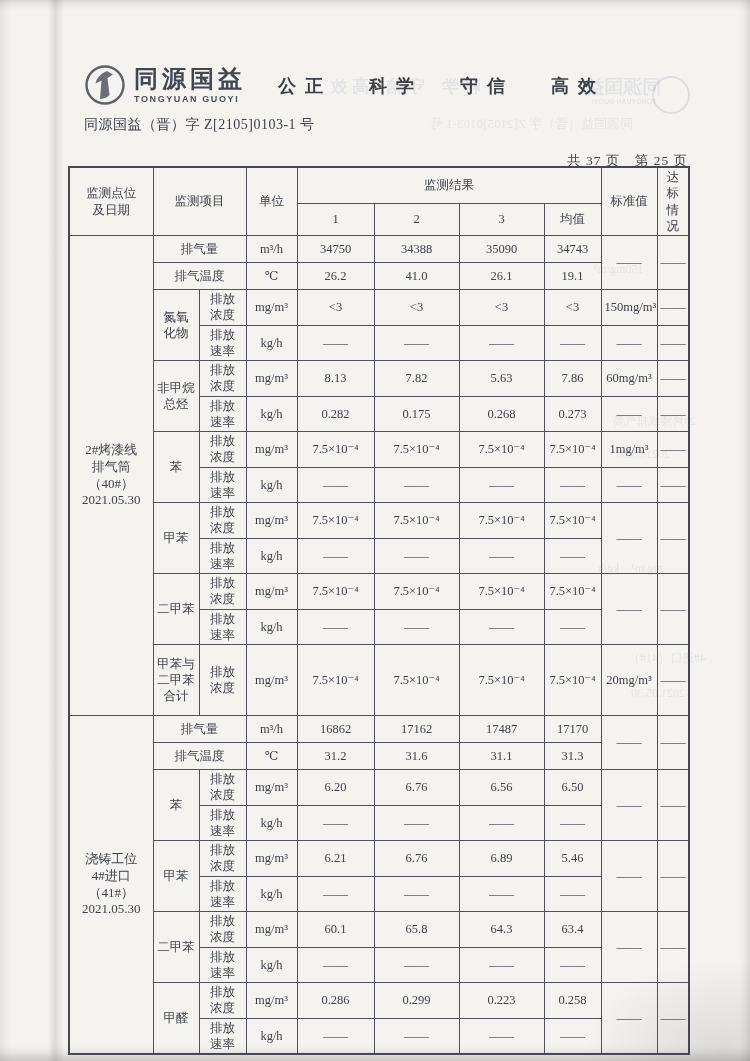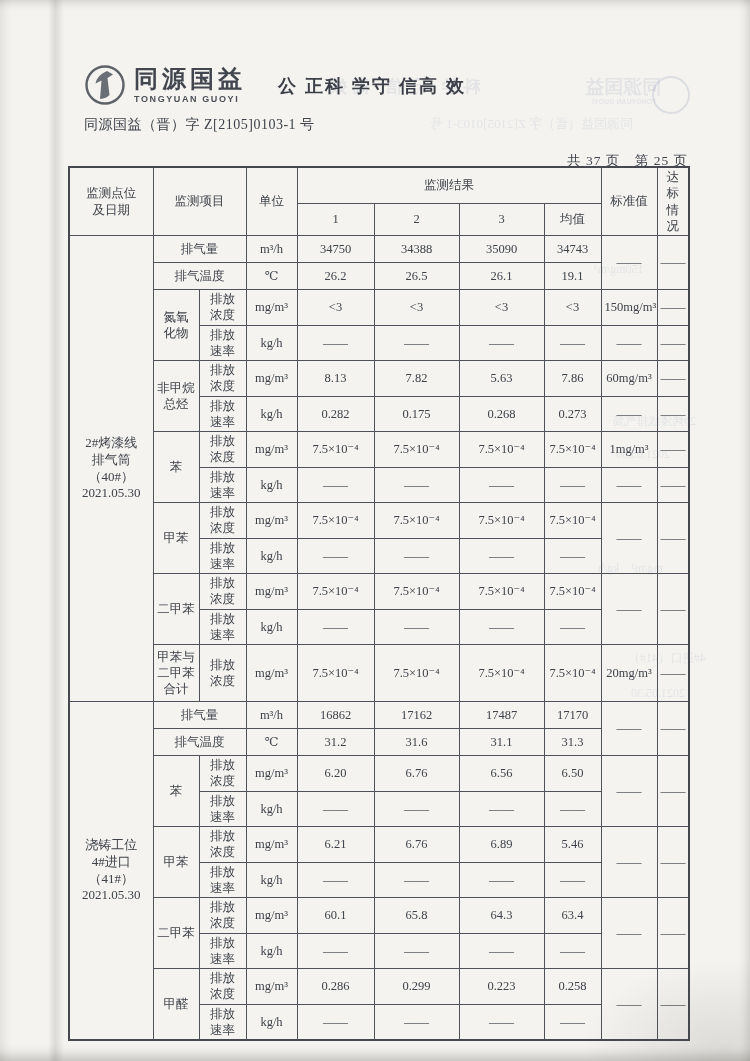--- a/index.html
+++ b/index.html
@@ -33,21 +33,21 @@
   .logo-cn{
     font-family:"Liberation Sans","DejaVu Sans",sans-serif;
     font-size:24px;font-weight:bold;letter-spacing:4px;color:#42464e;line-height:1.05;
   }
   .logo-en{
     font-family:"Liberation Sans","DejaVu Sans",sans-serif;
     font-size:9px;font-weight:bold;letter-spacing:1.6px;color:#4b4f57;margin-top:2px;
   }
   .taglines{
     position:absolute;left:278px;top:74px;width:320px;
-    display:flex;justify-content:flex-start;
+    display:flex;justify-content:space-between;
     font-family:"Liberation Sans","DejaVu Sans",sans-serif;
     font-size:18px;font-weight:bold;color:#3b3f47;letter-spacing:2px;white-space:nowrap;
   }
   .doc-row{position:absolute;left:84px;right:62px;top:116px;display:flex;justify-content:space-between;}
   .doc-number{font-size:14px;color:#3e424a;letter-spacing:.5px;}
   .page-info{font-size:13.5px;color:#41454d;letter-spacing:1px;margin-top:36px;}
   .page-title{
     position:absolute;left:0;right:0;top:138px;text-align:center;
     font-size:17.5px;color:#3b3f46;letter-spacing:1.5px;
   }
@@ -61,21 +61,21 @@
   .monitor-table th,.monitor-table td{
     border:1px solid #4f525a;
     padding:1px 3px;
     text-align:center;vertical-align:middle;
     white-space:pre-line;line-height:1.3;
     font-weight:normal;
   }
   .monitor-table{border:2px solid #45484f;}
   .monitor-table tr{height:31px;}
   .monitor-table tr.rh-s{height:27px;}
-  .monitor-table tr.rh-t{height:57px;margin-top:32px;}
+  .monitor-table tr.rh-t{height:71px;margin-top:32px;}
   .monitor-table thead tr.rh-h1{height:30px;}
   .monitor-table thead tr.rh-h2{height:26px;}
   .cell-left{text-align:left;padding-left:8px;}
   .cell-point{line-height:1.6;font-size:13px;}
   col.c-point{width:84px;}  col.c-item1{width:46px;} col.c-item2{width:47px;}
   col.c-unit{width:51px;}   col.c-v1{width:77px;}   col.c-v2{width:85px;}
   col.c-v3{width:85px;}     col.c-avg{width:57px;}  col.c-std{width:56px;}
   col.c-comp{width:32px;}
 
   
@@ -179,21 +179,21 @@
           <td class="cell-left">34388</td>
           <td class="cell-left">35090</td>
           <td class="cell-left">34743</td>
           <td rowspan="2">——</td>
           <td rowspan="2">——</td>
         </tr>
         <tr class="rh-s">
           <td colspan="2">排气温度</td>
           <td>℃</td>
           <td class="cell-left">26.2</td>
-          <td class="cell-left">26.5</td>
+          <td class="cell-left">41.0</td>
           <td class="cell-left">26.1</td>
           <td class="cell-left">19.1</td>
         </tr>
         <tr>
           <td rowspan="2">氮氧
 化物</td>
           <td>排放
 浓度</td>
           <td>mg/m³</td>
           <td class="cell-left">&lt;3</td>

